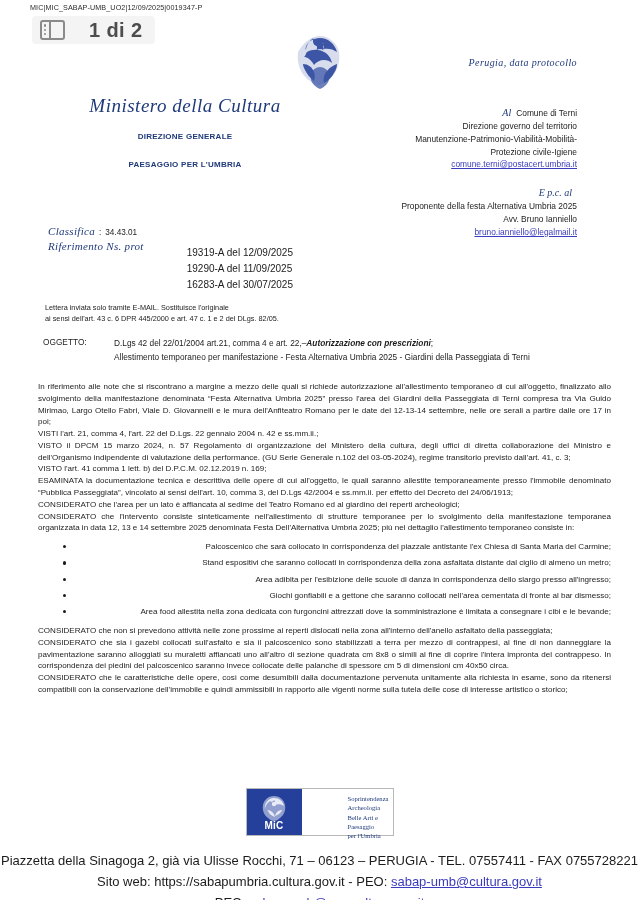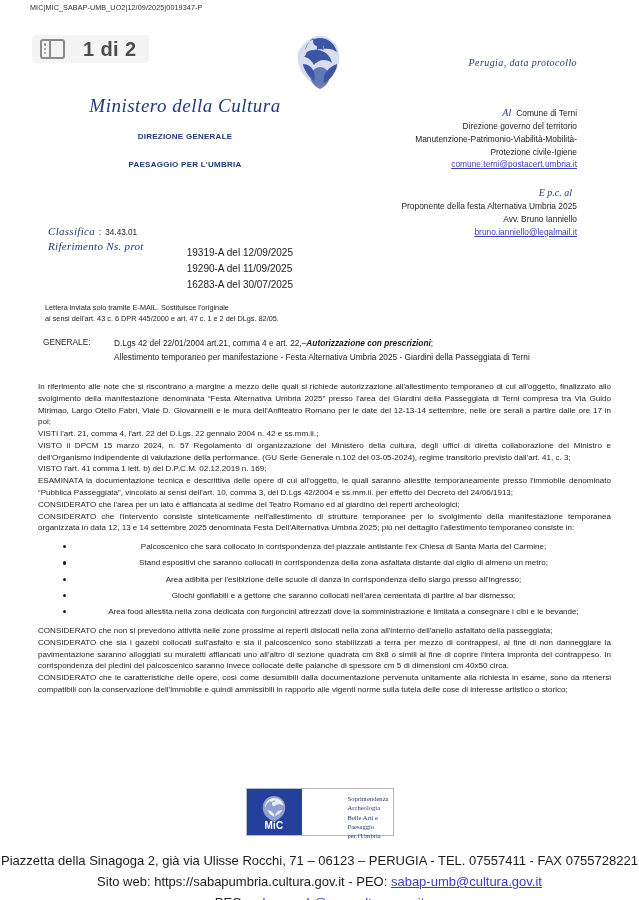--- a/index.html
+++ b/index.html
@@ -27,25 +27,25 @@
     font-size: 7.2px;
     letter-spacing: .1px;
     color: #2b2b2b;
     white-space: nowrap;
     background: #fff;
   }
 
   
   .viewer-overlay {
     position: absolute;
-    top: 35px;
+    top: 16px;
     left: 32px;
     display: flex;
     align-items: center;
-    gap: 18px;
+    gap: 24px;
     padding: 4px 12px 4px 8px;
     background: rgba(243,243,243,.93);
     border-radius: 4px;
     z-index: 40;
     justify-content: space-between;
   }
   .sidebar-toggle-icon {
     width: 25px; height: 20px;
     border: 2.3px solid #8a8a8a;
     border-radius: 3px;
@@ -250,21 +250,21 @@
   .body-zone p { margin: 0; }
   .body-zone p + p { margin-top: 0px; }
   ul.bullets {
     margin: 7px 0 7px 0;
     padding-left: 38px;
     list-style: none;
   }
   ul.bullets li {
     position: relative;
     margin-bottom: 4.5px;
-    text-align: center;
+    text-align: right;
   }
   ul.bullets li:before {
     content: "";
     position: absolute;
     left: -13px;
     top: 4px;
     width: 3.2px; height: 3.2px;
     border-radius: 50%;
     background: #1c1c1c;
   }
@@ -408,21 +408,21 @@
       </span>
     </div>
   </div>
 
   <div class="email-note">
     <div>Lettera inviata solo tramite E-MAIL. Sostituisce l'originale</div>
     <div>ai sensi dell'art. 43 c. 6 DPR 445/2000 e art. 47 c. 1 e 2 del DLgs. 82/05.</div>
   </div>
 
   <div class="oggetto">
-    <div class="oggetto-label">GENERALE:</div>
+    <div class="oggetto-label">OGGETTO:</div>
     <div class="oggetto-body">
       <div class="oggetto-l1">
         <span>D.Lgs 42 del 22/01/2004 art.21, comma 4 e art. 22,–</span><span class="bold-ital">Autorizzazione con prescrizioni</span><span>;</span>
       </div>
       <div class="oggetto-l2">Allestimento temporaneo per manifestazione - Festa Alternativa Umbria 2025 - Giardini della Passeggiata di Terni</div>
     </div>
   </div>
 
   <div class="body-zone">
     <p>In riferimento alle note che si riscontrano a margine a mezzo delle quali si richiede autorizzazione all'allestimento temporaneo di cui all'oggetto, finalizzato allo svolgimento della manifestazione denominata “Festa Alternativa Umbria 2025” presso l'area dei Giardini della Passeggiata di Terni compresa tra Via Guido Mirimao, Largo Otello Fabri, Viale D. Giovannelli e le mura dell'Anfiteatro Romano per le date del 12-13-14 settembre, nelle ore serali a partire dalle ore 17 in poi;</p>
@@ -430,21 +430,21 @@
     <p>VISTO il DPCM 15 marzo 2024, n. 57 Regolamento di organizzazione del Ministero della cultura, degli uffici di diretta collaborazione del Ministro e dell'Organismo indipendente di valutazione della performance. (GU Serie Generale n.102 del 03-05-2024), regime transitorio previsto dall'art. 41, c. 3;</p>
     <p>VISTO l'art. 41 comma 1 lett. b) del D.P.C.M. 02.12.2019 n. 169;</p>
     <p>ESAMINATA la documentazione tecnica e descrittiva delle opere di cui all'oggetto, le quali saranno allestite temporaneamente presso l'immobile denominato “Pubblica Passeggiata”, vincolato ai sensi dell'art. 10, comma 3, del D.Lgs 42/2004 e ss.mm.ii. per effetto del Decreto del 24/06/1913;</p>
     <p>CONSIDERATO che l'area per un lato è affiancata al sedime del Teatro Romano ed al giardino dei reperti archeologici;</p>
     <p>CONSIDERATO che l'intervento consiste sinteticamente nell'allestimento di strutture temporanee per lo svolgimento della manifestazione temporanea organizzata in data 12, 13 e 14 settembre 2025 denominata Festa Dell'Alternativa Umbria 2025; più nel dettaglio l'allestimento temporaneo consiste in:</p>
 
     <ul class="bullets">
       <li>Palcoscenico che sarà collocato in corrispondenza del piazzale antistante l'ex Chiesa di Santa Maria del Carmine;</li>
       <li>Stand espositivi che saranno collocati in corrispondenza della zona asfaltata distante dal ciglio di almeno un metro;</li>
       <li>Area adibita per l'esibizione delle scuole di danza in corrispondenza dello slargo presso all'ingresso;</li>
-      <li>Giochi gonfiabili e a gettone che saranno collocati nell'area cementata di partire al bar dismesso;</li>
+      <li>Giochi gonfiabili e a gettone che saranno collocati nell'area cementata di fronte al bar dismesso;</li>
       <li>Area food allestita nella zona dedicata con furgoncini attrezzati dove la somministrazione è limitata a consegnare i cibi e le bevande;</li>
     </ul>
 
     <p>CONSIDERATO che non si prevedono attività nelle zone prossime ai reperti dislocati nella zona all'interno dell'anello asfaltato della passeggiata;</p>
     <p>CONSIDERATO che sia i gazebi collocati sull'asfalto e sia il palcoscenico sono stabilizzati a terra per mezzo di contrappesi, al fine di non danneggiare la pavimentazione saranno alloggiati su muraletti affiancati uno all'altro di sezione quadrata cm 8x8 o simili al fine di coprire l'intera impronta del contrappeso. In corrispondenza dei piedini del palcoscenico saranno invece collocate delle palanche di spessore cm 5 di dimensioni cm 40x50 circa.</p>
     <p>CONSIDERATO che le caratteristiche delle opere, così come desumibili dalla documentazione pervenuta unitamente alla richiesta in esame, sono da ritenersi compatibili con la conservazione dell'immobile e quindi ammissibili in rapporto alle vigenti norme sulla tutela delle cose di interesse artistico o storico;</p>
   </div>
 
   <div class="footer-logo">
     <div class="logo-box">

